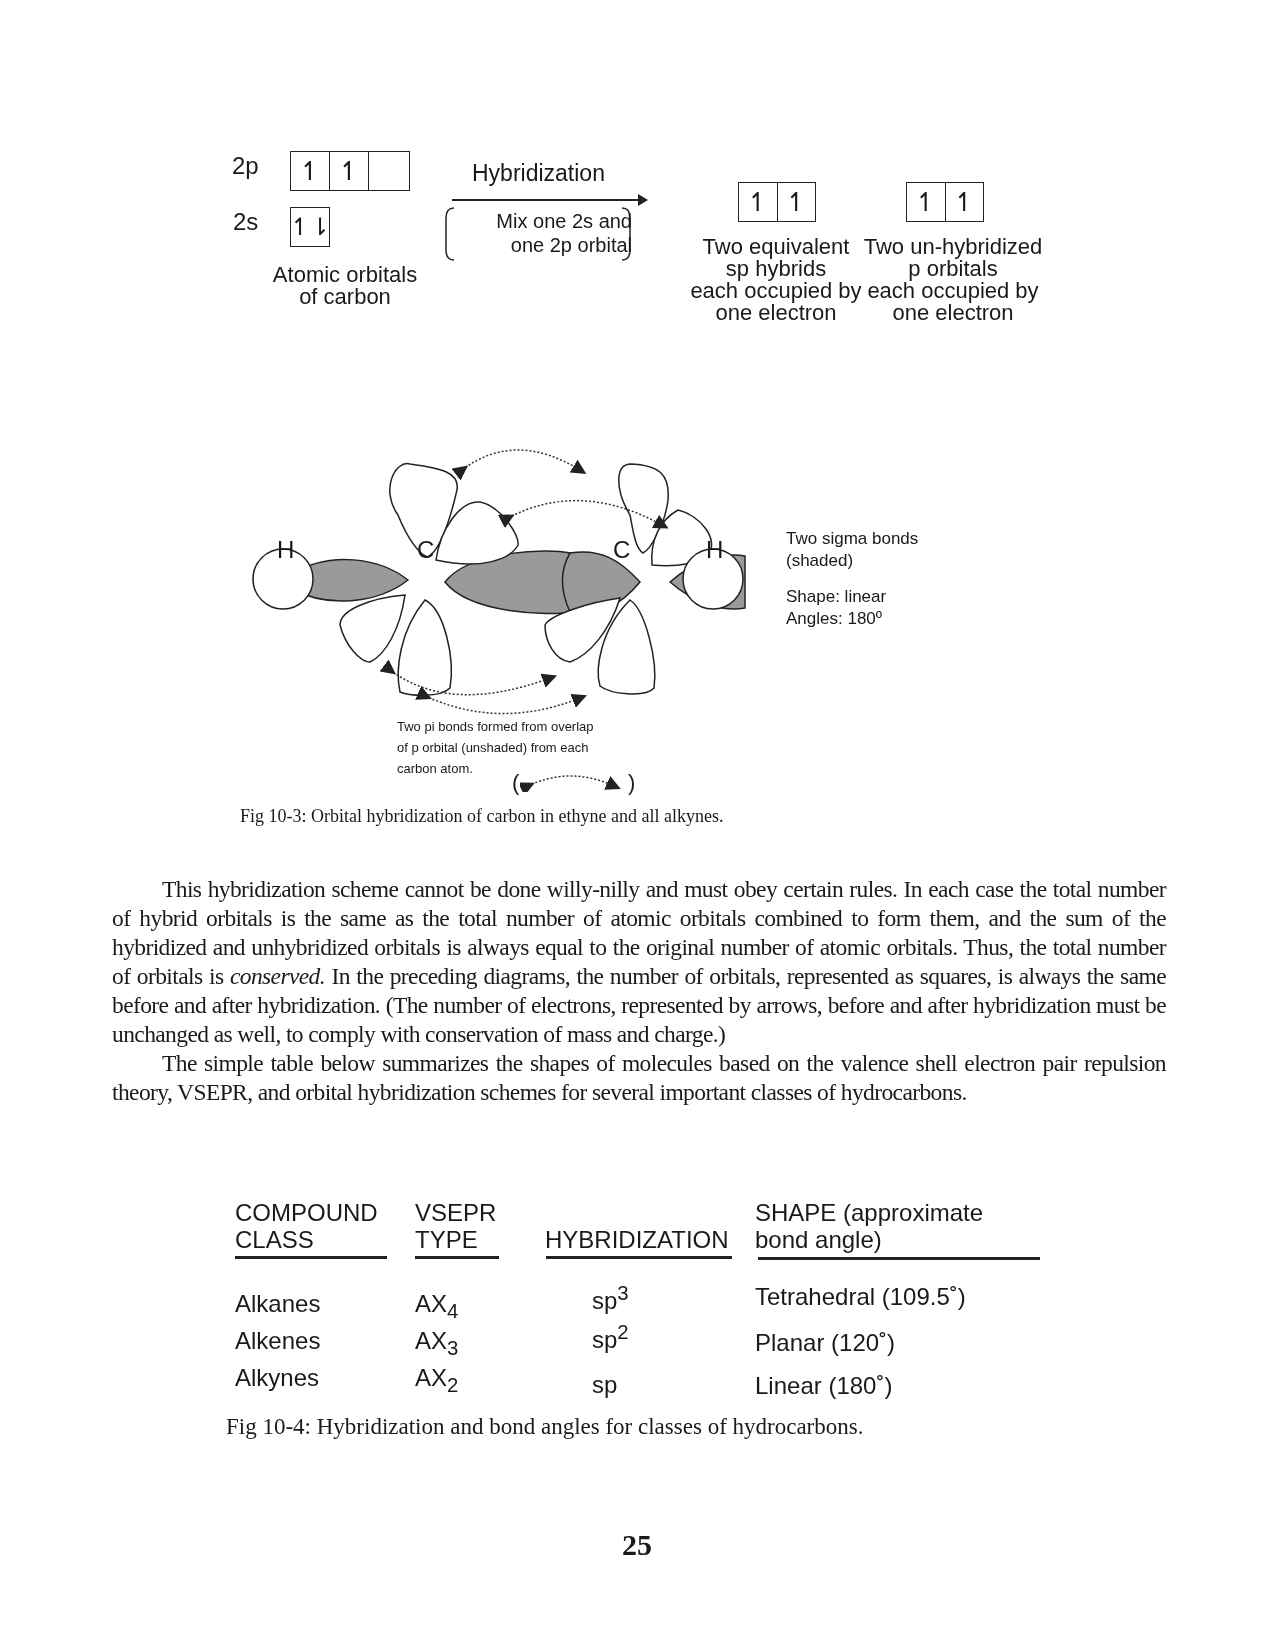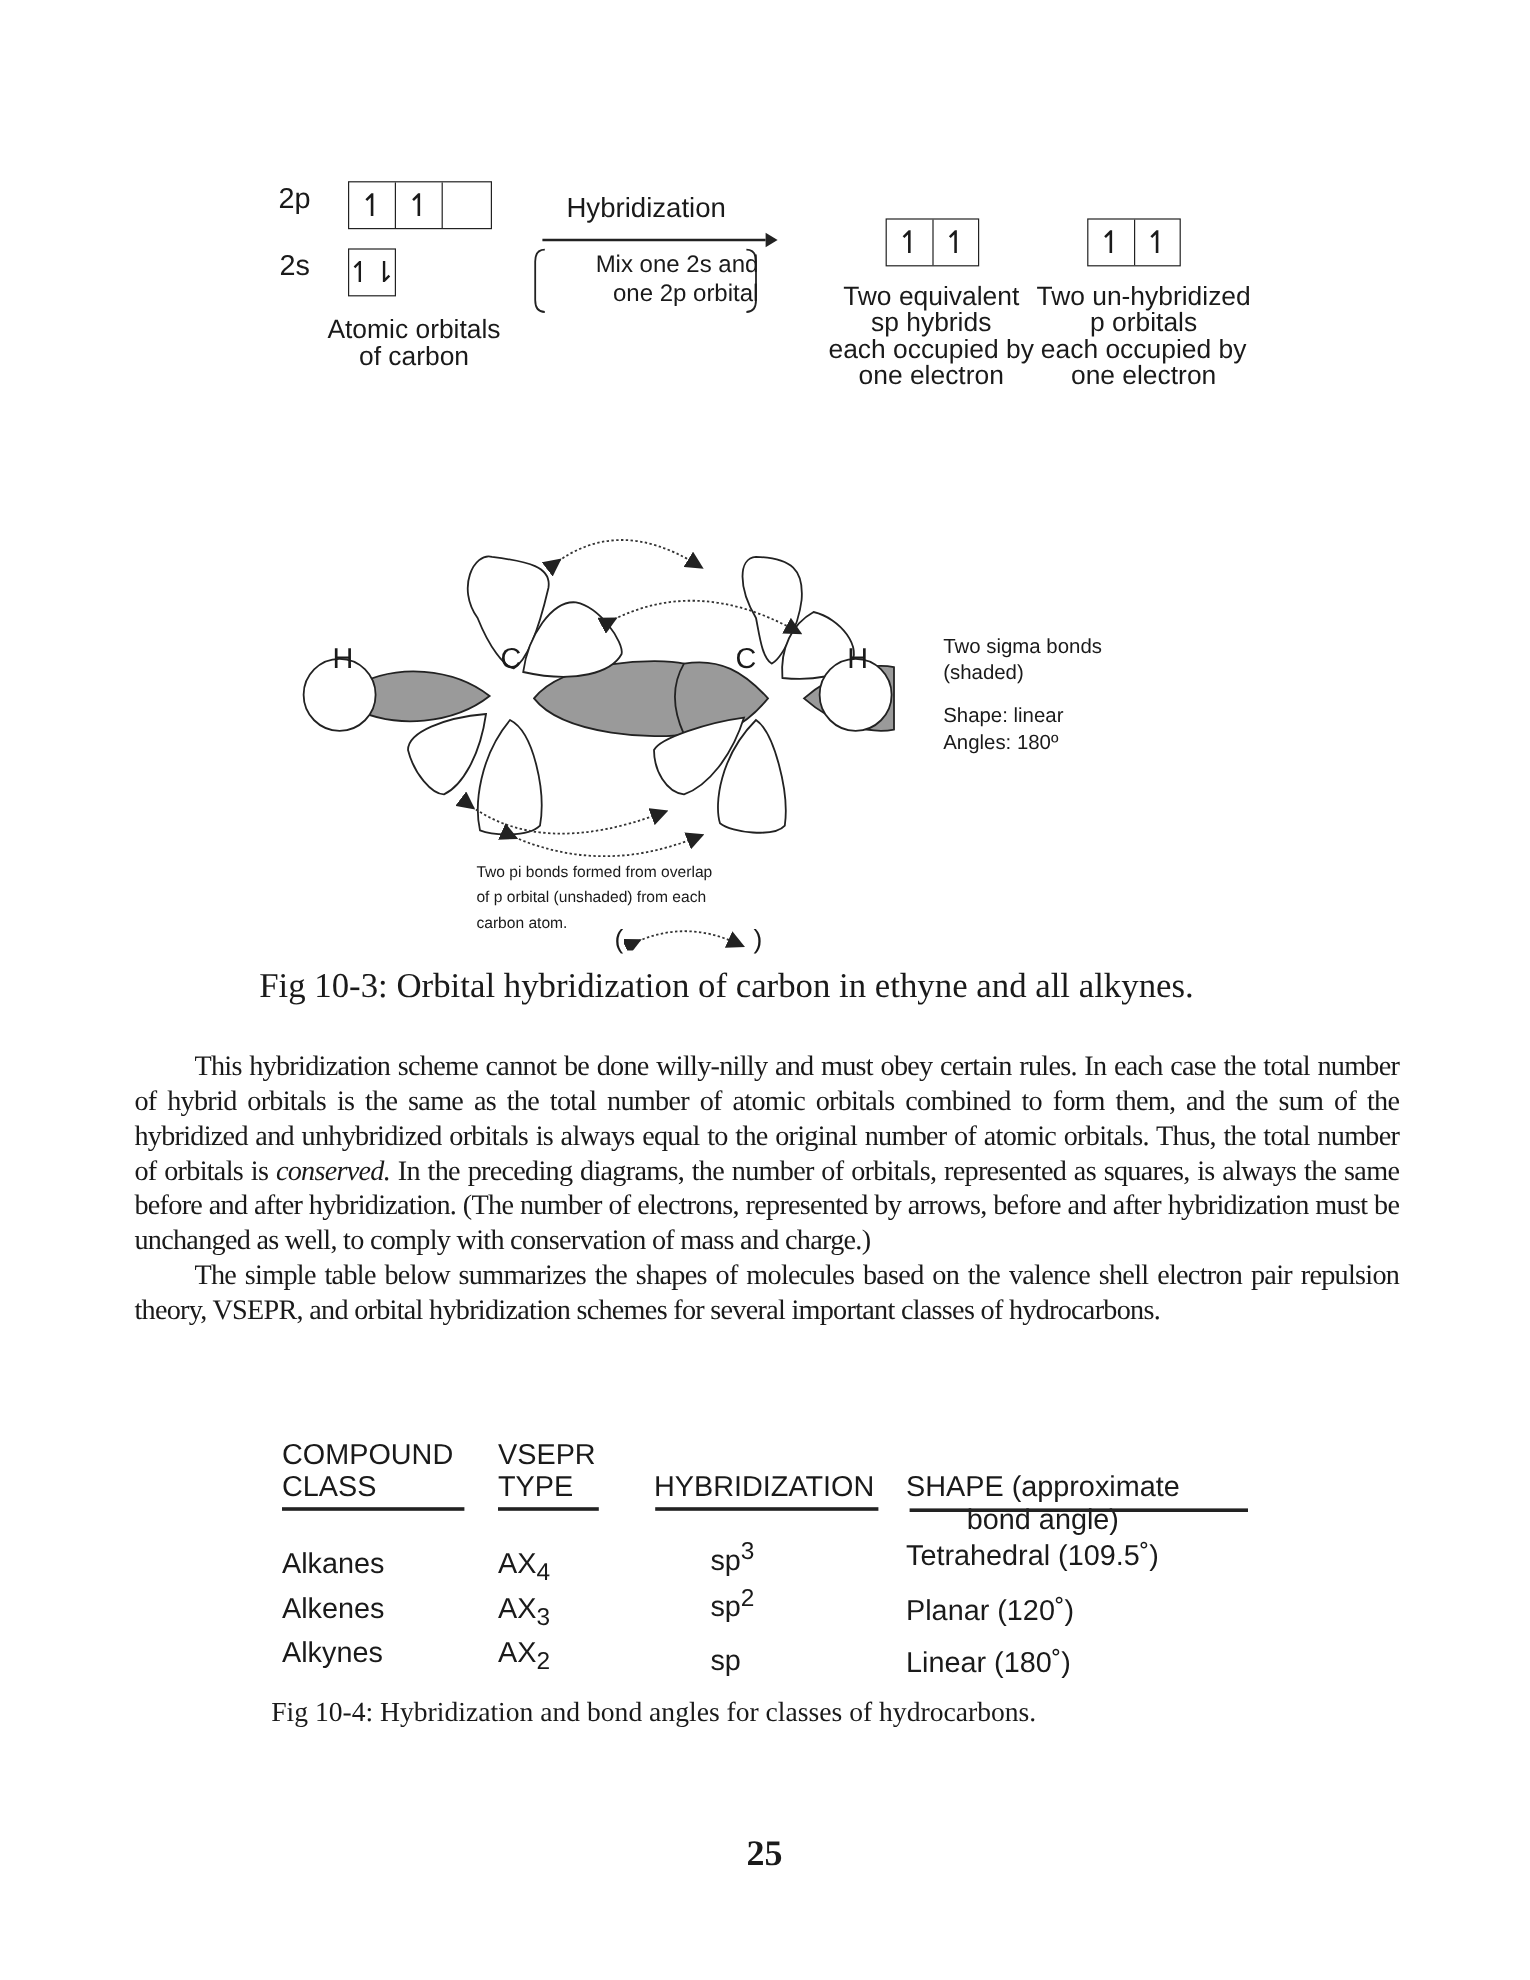--- a/index.html
+++ b/index.html
@@ -133,21 +133,21 @@
   <svg class="abs" style="left:520px;top:768px;" width="104" height="24">
     <defs>
       <marker id="tri2" markerWidth="10" markerHeight="10" refX="5" refY="5" orient="auto">
         <polygon points="0,0 10,5 0,10" fill="#222"></polygon>
       </marker>
     </defs>
     <path d="M 8,18 Q 50,-2 94,18" fill="none" stroke="#333" stroke-width="1.5" stroke-dasharray="2,2" marker-start="url(#tri2)" marker-end="url(#tri2)"></path>
   </svg>
   <div class="abs sans" style="left:628px;top:770px;font-size:22px;">)</div>
 
-  <div class="abs serif" style="left:216px;top:806px;font-size:29px;">Fig 10-3: Orbital hybridization of carbon in ethyne and all alkynes.</div>
+  <div class="abs serif" style="left:240px;top:806px;font-size:18px;">Fig 10-3: Orbital hybridization of carbon in ethyne and all alkynes.</div>
 </div>
 
 <div class="para serif" style="top:875px;">
   <span class="indent"></span><span>This hybridization scheme cannot be done willy-nilly and must obey certain rules. In each case the total number of hybrid orbitals is the same as the total number of atomic orbitals combined to form them, and the sum of the hybridized and unhybridized orbitals is always equal to the original number of atomic orbitals. Thus, the total number of orbitals is </span><em>conserved.</em><span> In the preceding diagrams, the number of orbitals, represented as squares, is always the same before and after hybridization. (The number of electrons, represented by arrows, before and after hybridization must be unchanged as well, to comply with conservation of mass and charge.)</span>
 </div>
 <div class="para serif" style="top:1049px;">
   <span class="indent"></span><span>The simple table below summarizes the shapes of molecules based on the valence shell electron pair repulsion theory, VSEPR, and orbital hybridization schemes for several important classes of hydrocarbons.</span>
 </div>
 
 <div>
@@ -159,21 +159,21 @@
 
   <div class="th sans" style="left:415px;top:1199px;">
     <div>VSEPR</div>
     <div>TYPE</div>
   </div>
   <div class="rule" style="left:415px;top:1256px;width:84px;"></div>
 
   <div class="th sans" style="left:545px;top:1226px;">HYBRIDIZATION</div>
   <div class="rule" style="left:546px;top:1256px;width:186px;"></div>
 
-  <div class="th sans" style="left:755px;top:1226px;text-align:center;">
+  <div class="th sans" style="left:755px;top:1199px;">
     <div>SHAPE (approximate</div>
     <div>bond angle)</div>
   </div>
   <div class="rule" style="left:758px;top:1257px;width:282px;"></div>
 
   <div>
     <div class="td sans" style="left:235px;top:1290px;">Alkanes</div>
     <div class="td sans" style="left:415px;top:1290px;"><span>AX</span><sub>4</sub></div>
     <div class="td sans" style="left:592px;top:1282px;"><span>sp</span><sup>3</sup></div>
     <div class="td sans" style="left:755px;top:1283px;">Tetrahedral (109.5˚)</div>

